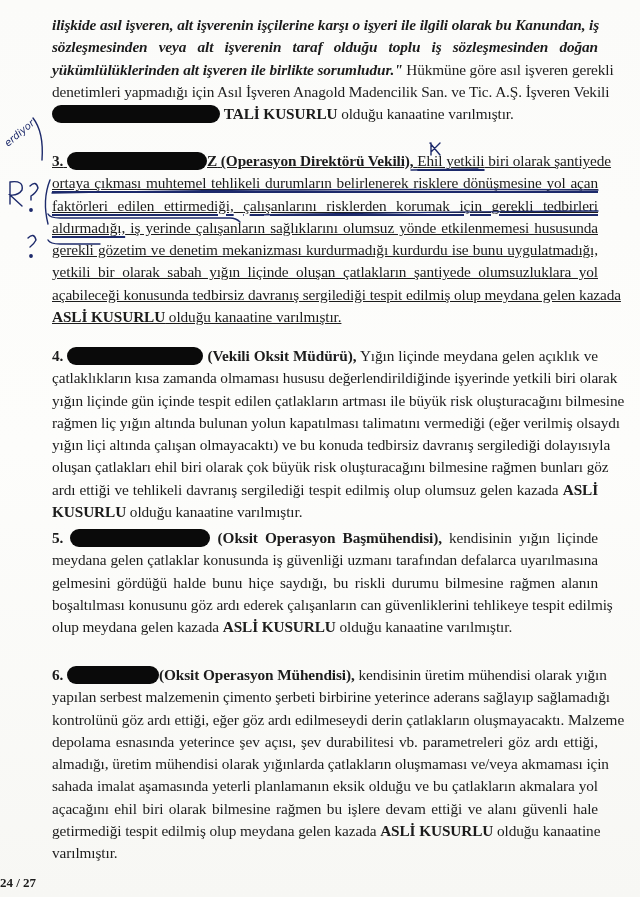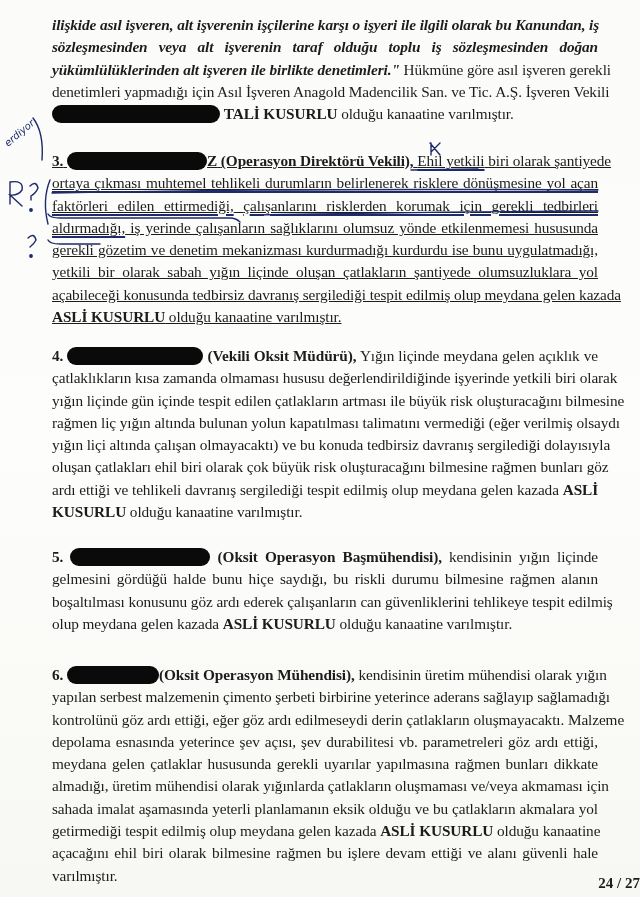--- a/index.html
+++ b/index.html
@@ -50,39 +50,39 @@
   .ul-ink {
     text-decoration: underline;
     text-decoration-color: #1d2a6b;
     text-decoration-thickness: 1.5px;
     text-underline-offset: 3px;
   }
   .page-number {
     position: absolute;
     left: 0; width: 640px;
     top: 875px;
-    text-align: right;
-    font-size: 15px;
+    text-align: left;
+    font-size: 13px;
     font-weight: bold;
   }
   svg.ink {
     position: absolute;
     left: 0; top: 0;
     pointer-events: none;
   }
 </style>
 </head>
 <body>
 
 <div class="page">
 
   <div class="text-block" style="top:14px;">
     <span class="line italic-bold">ilişkide asıl işveren, alt işverenin işçilerine karşı o işyeri ile ilgili olarak bu Kanundan, iş</span>
     <span class="line italic-bold">sözleşmesinden veya alt işverenin taraf olduğu toplu iş sözleşmesinden doğan</span>
-    <span class="line"><span class="italic-bold">yükümlülüklerinden alt işveren ile birlikte denetimleri."</span><span> Hükmüne göre asıl işveren gerekli</span></span>
+    <span class="line"><span class="italic-bold">yükümlülüklerinden alt işveren ile birlikte sorumludur."</span><span> Hükmüne göre asıl işveren gerekli</span></span>
     <span class="line">denetimleri yapmadığı için Asıl İşveren Anagold Madencilik San. ve Tic. A.Ş. İşveren Vekili</span>
     <span class="line last"><span class="redact" style="width:168px;"></span> <span class="bold">TALİ KUSURLU</span><span> olduğu kanaatine varılmıştır.</span></span>
   </div>
 
   <div class="text-block" style="top:150px;text-decoration:underline;">
     <span class="line"><span class="bold">3.</span> <span class="redact" style="width:140px;"></span><span class="bold">Z</span> <span class="bold">(Operasyon Direktörü Vekili),</span> <span class="ul-ink">Ehil yetkili</span><span> biri olarak şantiyede</span></span>
     <span class="line ul-ink">ortaya çıkması muhtemel tehlikeli durumların belirlenerek risklere dönüşmesine yol açan</span>
     <span class="line"><span class="ul-ink">faktörleri edilen ettirmediği,</span>  <span class="ul-ink">çalışanlarını risklerden korumak için gerekli tedbirleri</span></span>
     <span class="line"><span class="ul-ink">aldırmadığı,</span><span> iş yerinde çalışanların sağlıklarını olumsuz yönde etkilenmemesi hususunda</span></span>
     <span class="line">gerekli gözetim ve denetim mekanizması kurdurmadığı kurdurdu ise bunu uygulatmadığı,</span>
@@ -91,41 +91,41 @@
     <span class="line last"><span class="bold">ASLİ KUSURLU</span><span> olduğu kanaatine varılmıştır.</span></span>
   </div>
 
   <div class="text-block" style="top:345px;">
     <span class="line"><span class="bold">4.</span> <span class="redact" style="width:136px;"></span> <span class="bold">(Vekili Oksit Müdürü),</span><span> Yığın liçinde meydana gelen açıklık ve</span></span>
     <span class="line">çatlaklıkların kısa zamanda olmaması hususu değerlendirildiğinde işyerinde yetkili biri olarak</span>
     <span class="line">yığın liçinde gün içinde tespit edilen çatlakların artması ile büyük risk oluşturacağını bilmesine</span>
     <span class="line">rağmen liç yığın altında bulunan yolun kapatılması talimatını vermediği (eğer verilmiş olsaydı</span>
     <span class="line">yığın liçi altında çalışan olmayacaktı) ve bu konuda tedbirsiz davranış sergilediği dolayısıyla</span>
     <span class="line">oluşan çatlakları ehil biri olarak çok büyük risk oluşturacağını bilmesine rağmen bunları göz</span>
-    <span class="line"><span>ardı ettiği ve tehlikeli davranış sergilediği tespit edilmiş olup meydana gelen kazada </span><span class="bold">ASLİ</span></span>
+    <span class="line"><span>ardı ettiği ve tehlikeli davranış sergilediği tespit edilmiş olup olumsuz gelen kazada </span><span class="bold">ASLİ</span></span>
     <span class="line last"><span class="bold">KUSURLU</span><span> olduğu kanaatine varılmıştır.</span></span>
   </div>
 
-  <div class="text-block" style="top:546px;">
+  <div class="text-block" style="top:527px;">
     <span class="line"><span class="bold">5.</span> <span class="redact" style="width:140px;"></span> <span class="bold">(Oksit Operasyon Başmühendisi),</span><span> kendisinin yığın liçinde</span></span>
+    <span class="line">meydana gelen çatlaklar konusunda iş güvenliği uzmanı tarafından defalarca uyarılmasına</span>
     <span class="line">gelmesini gördüğü halde bunu hiçe saydığı, bu riskli durumu bilmesine rağmen alanın</span>
     <span class="line">boşaltılması konusunu göz ardı ederek çalışanların can güvenliklerini tehlikeye tespit edilmiş</span>
     <span class="line last"><span>olup meydana gelen kazada </span><span class="bold">ASLİ KUSURLU</span><span> olduğu kanaatine varılmıştır.</span></span>
   </div>
 
   <div class="text-block" style="top:664px;">
     <span class="line"><span class="bold">6.</span> <span class="redact" style="width:92px;"></span><span class="bold">(Oksit Operasyon Mühendisi),</span><span> kendisinin üretim mühendisi olarak yığın</span></span>
     <span class="line">yapılan serbest malzemenin çimento şerbeti birbirine yeterince aderans sağlayıp sağlamadığı</span>
     <span class="line">kontrolünü göz ardı ettiği, eğer göz ardı edilmeseydi derin çatlakların oluşmayacaktı. Malzeme</span>
     <span class="line">depolama esnasında yeterince şev açısı, şev durabilitesi vb. parametreleri göz ardı ettiği,</span>
-    <span class="line">meydana gelen çatlaklar hususunda gerekli uyarılar yapılmasına rağmen bunları dikkate</span>
     <span class="line">almadığı, üretim mühendisi olarak yığınlarda çatlakların oluşmaması ve/veya akmaması için</span>
     <span class="line">sahada imalat aşamasında yeterli planlamanın eksik olduğu ve  bu çatlakların akmalara yol</span>
+    <span class="line">açacağını ehil biri olarak bilmesine rağmen bu işlere devam ettiği ve alanı güvenli hale</span>
     <span class="line"><span>getirmediği tespit edilmiş olup meydana gelen kazada </span><span class="bold">ASLİ KUSURLU</span><span> olduğu kanaatine</span></span>
-    <span class="line">açacağını ehil biri olarak bilmesine rağmen bu işlere devam ettiği ve alanı güvenli hale</span>
     <span class="line last">varılmıştır.</span>
   </div>
 
   <div class="page-number">24 / 27</div>
 
   <svg class="ink" width="640" height="897" viewBox="0 0 640 897">
     <g stroke="#1d2a6b" fill="none" stroke-width="1.4" stroke-linecap="round">
 
       <path d="M33 118 Q44 132 42 160"></path>
 

